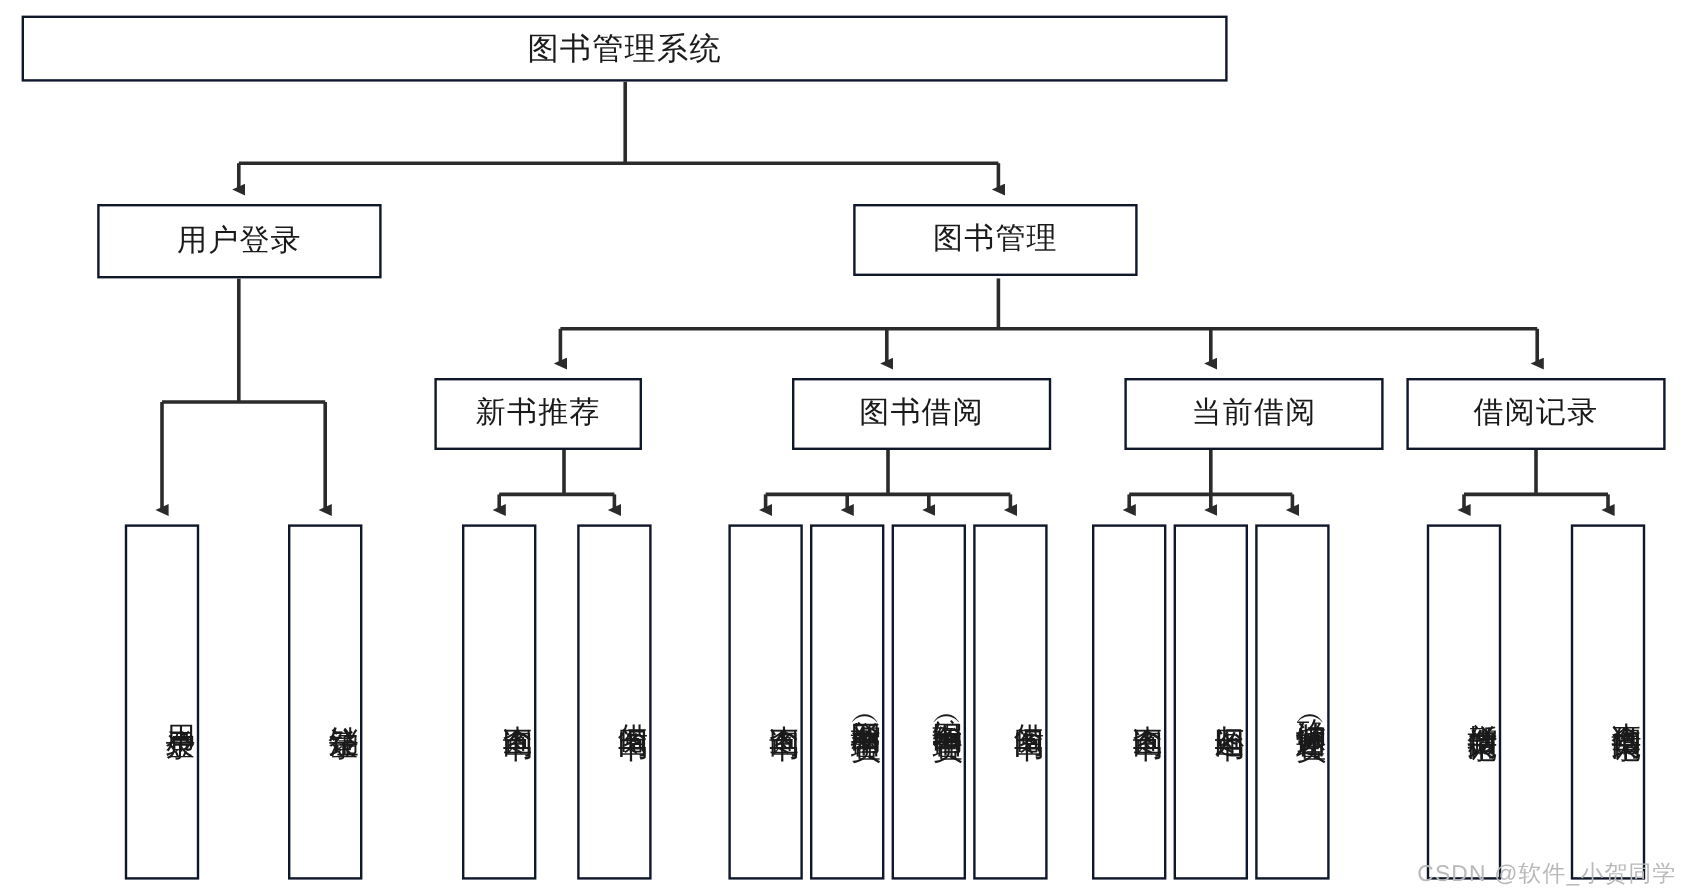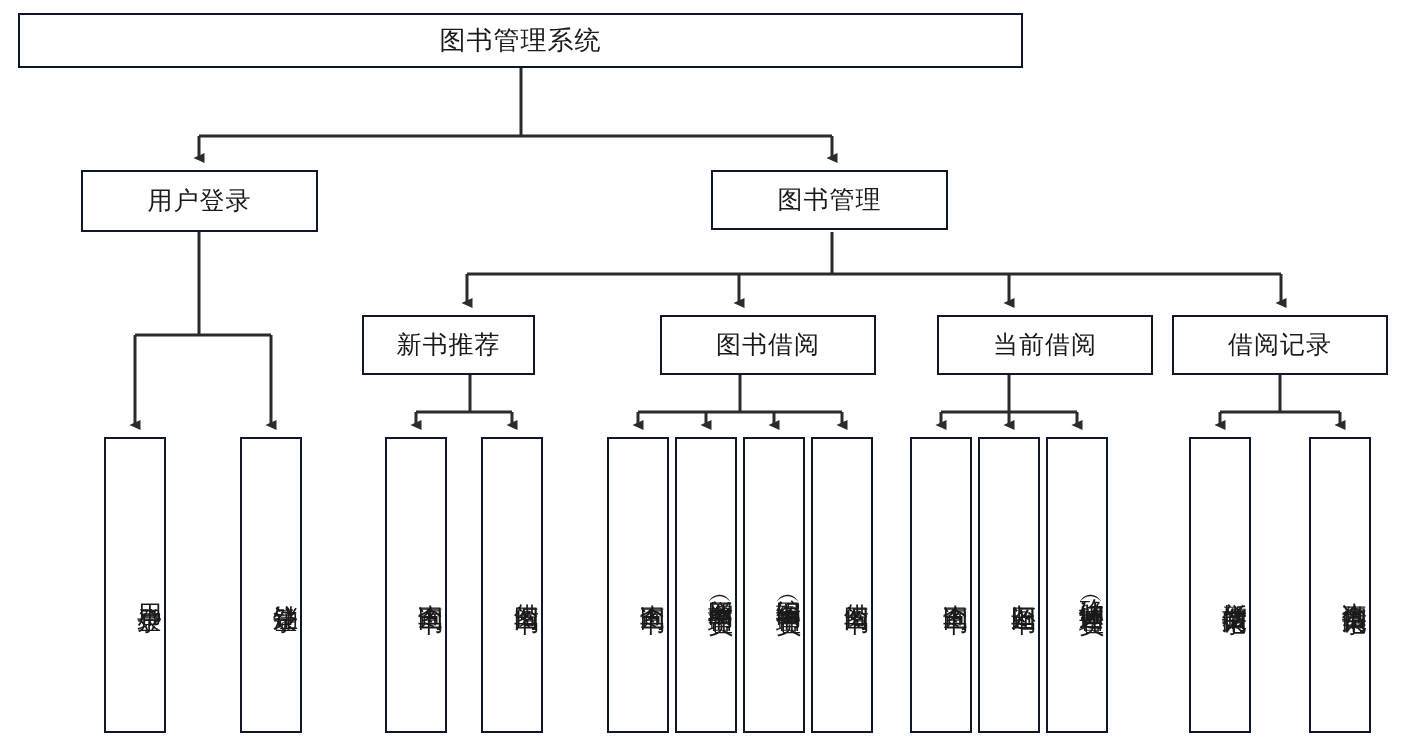--- a/index.html
+++ b/index.html
@@ -167,14 +167,15 @@
     <span class="vtext">确认归还（管理员）</span>
   </div>
 
   <div class="node vert" style="left:1189px;top:437px;width:62px;height:296px;">
     <span class="vtext">新增借阅记录</span>
   </div>
   <div class="node vert" style="left:1309px;top:437px;width:62px;height:296px;">
     <span class="vtext">查询借阅记录</span>
   </div>
 
+  <div class="watermark">CSDN @软件_小贺同学</div>
 
 </div>
 
 </body></html>

